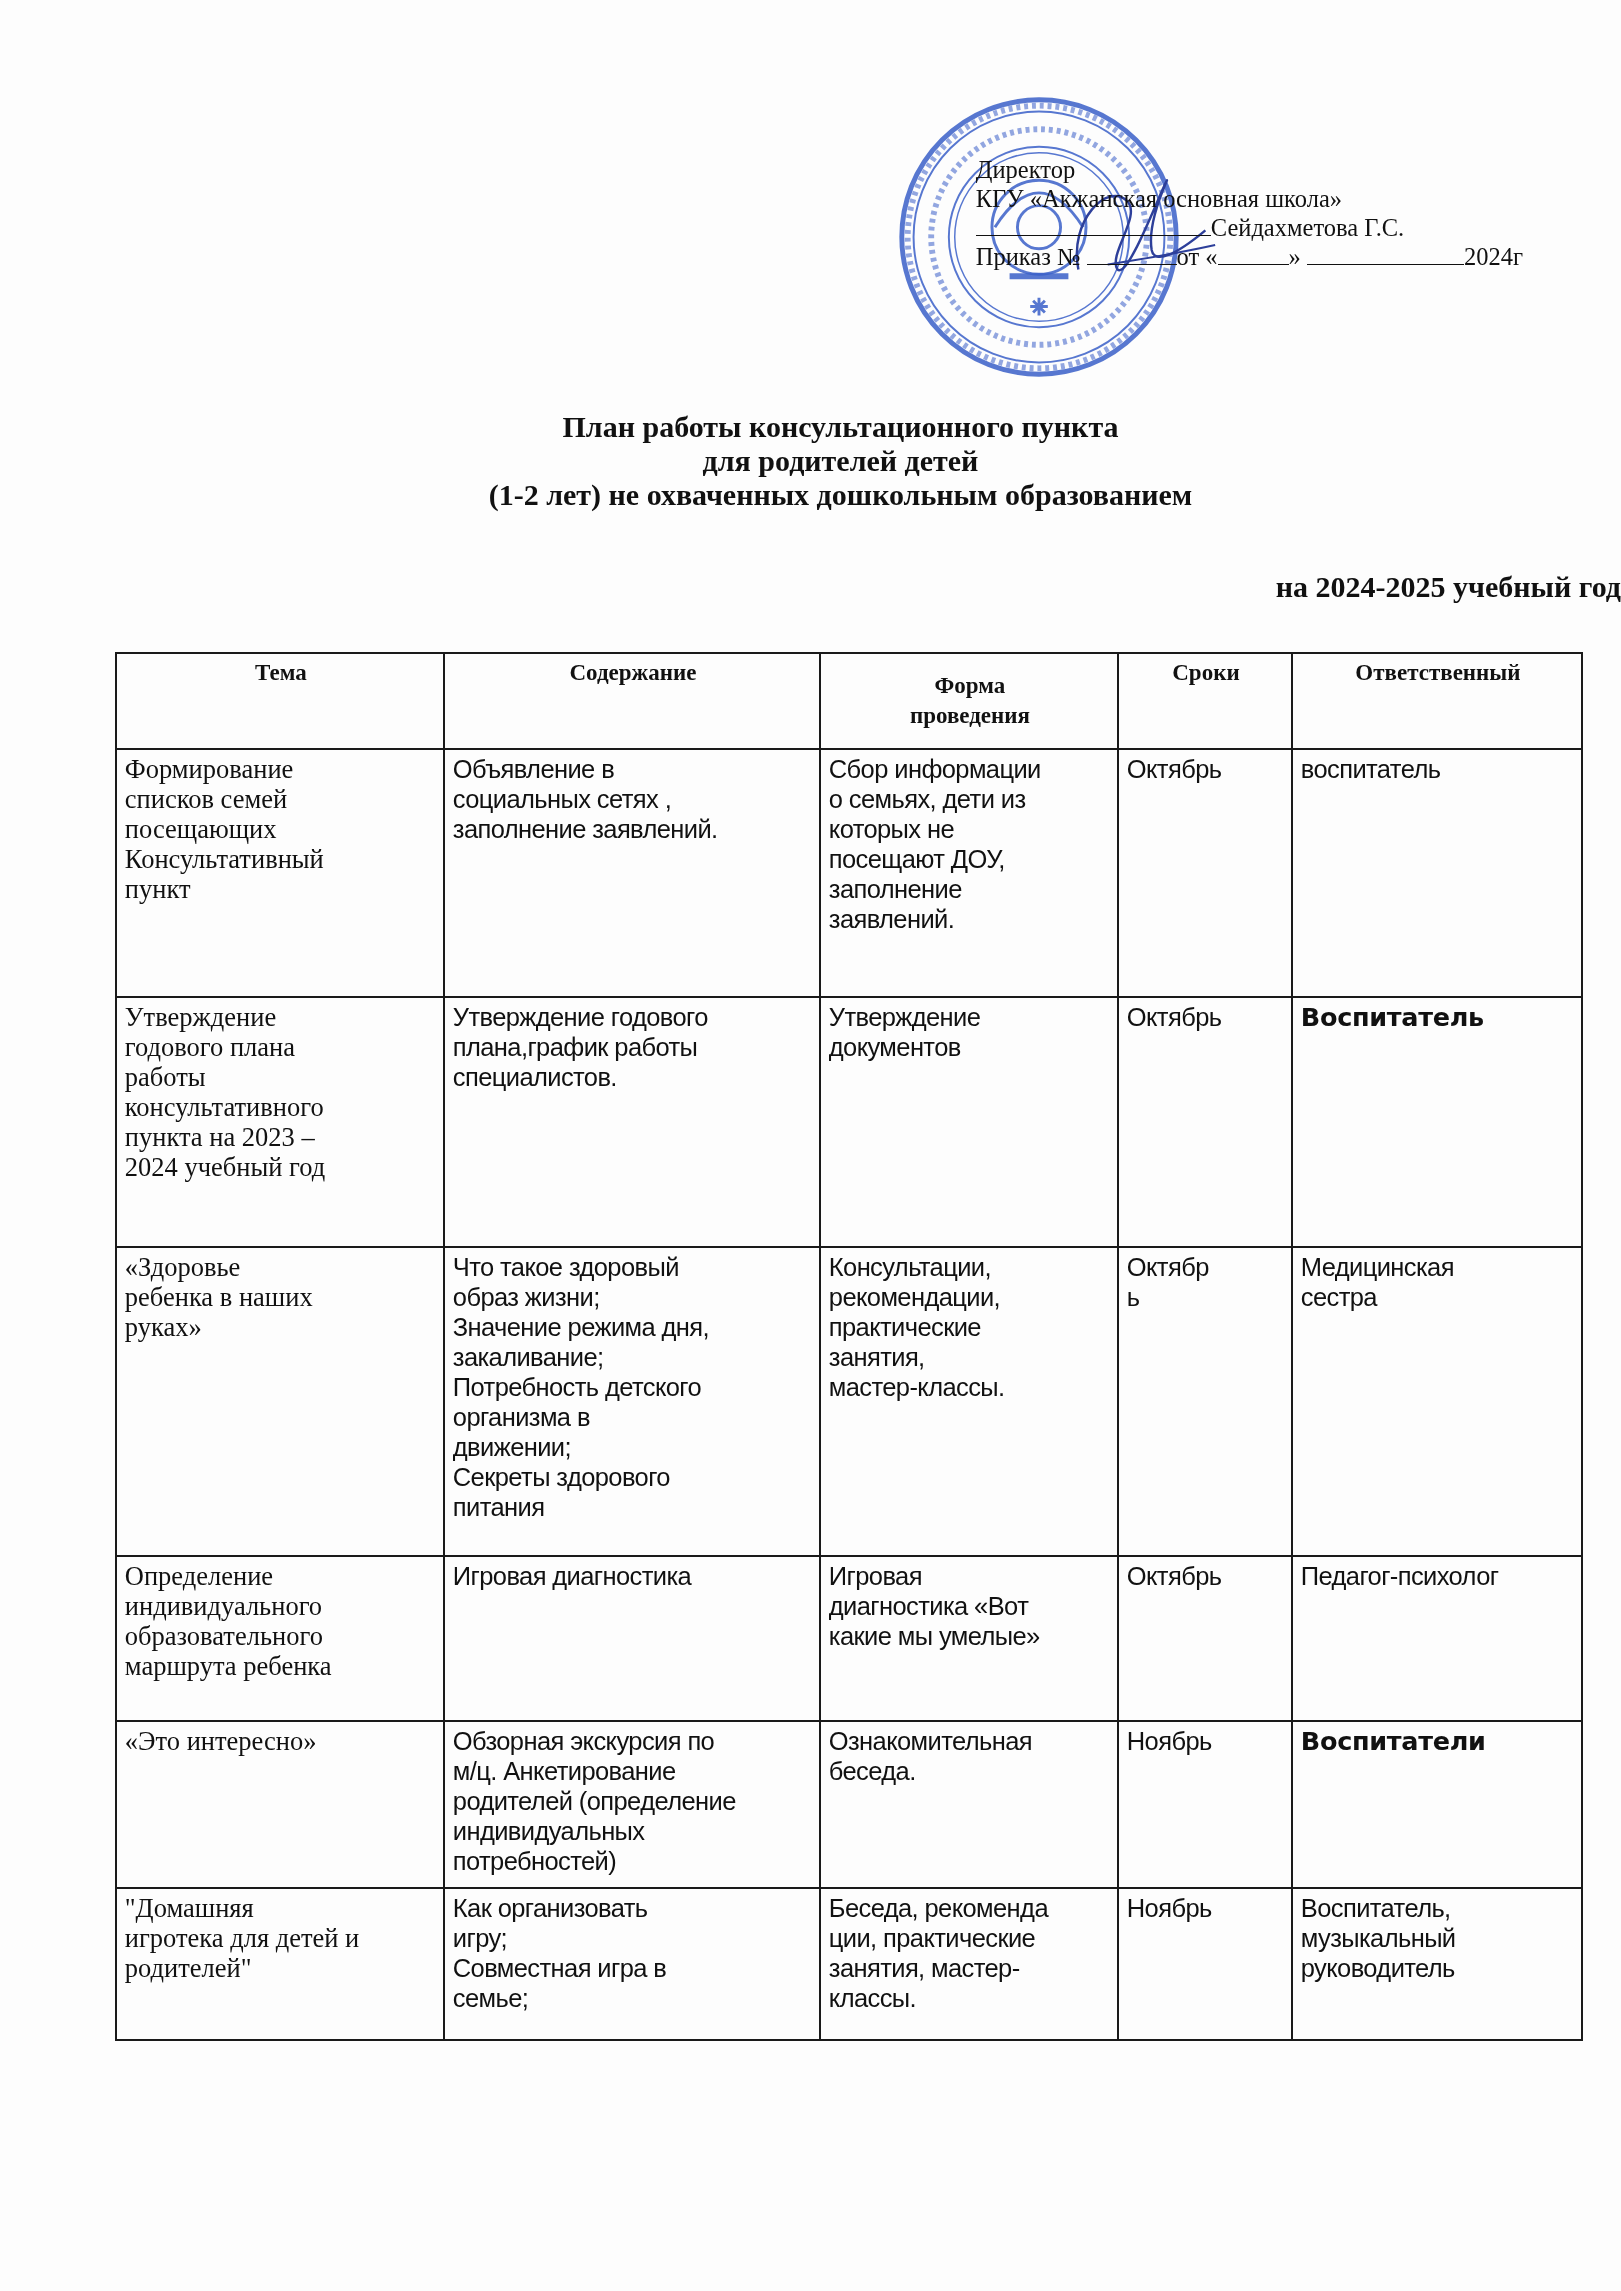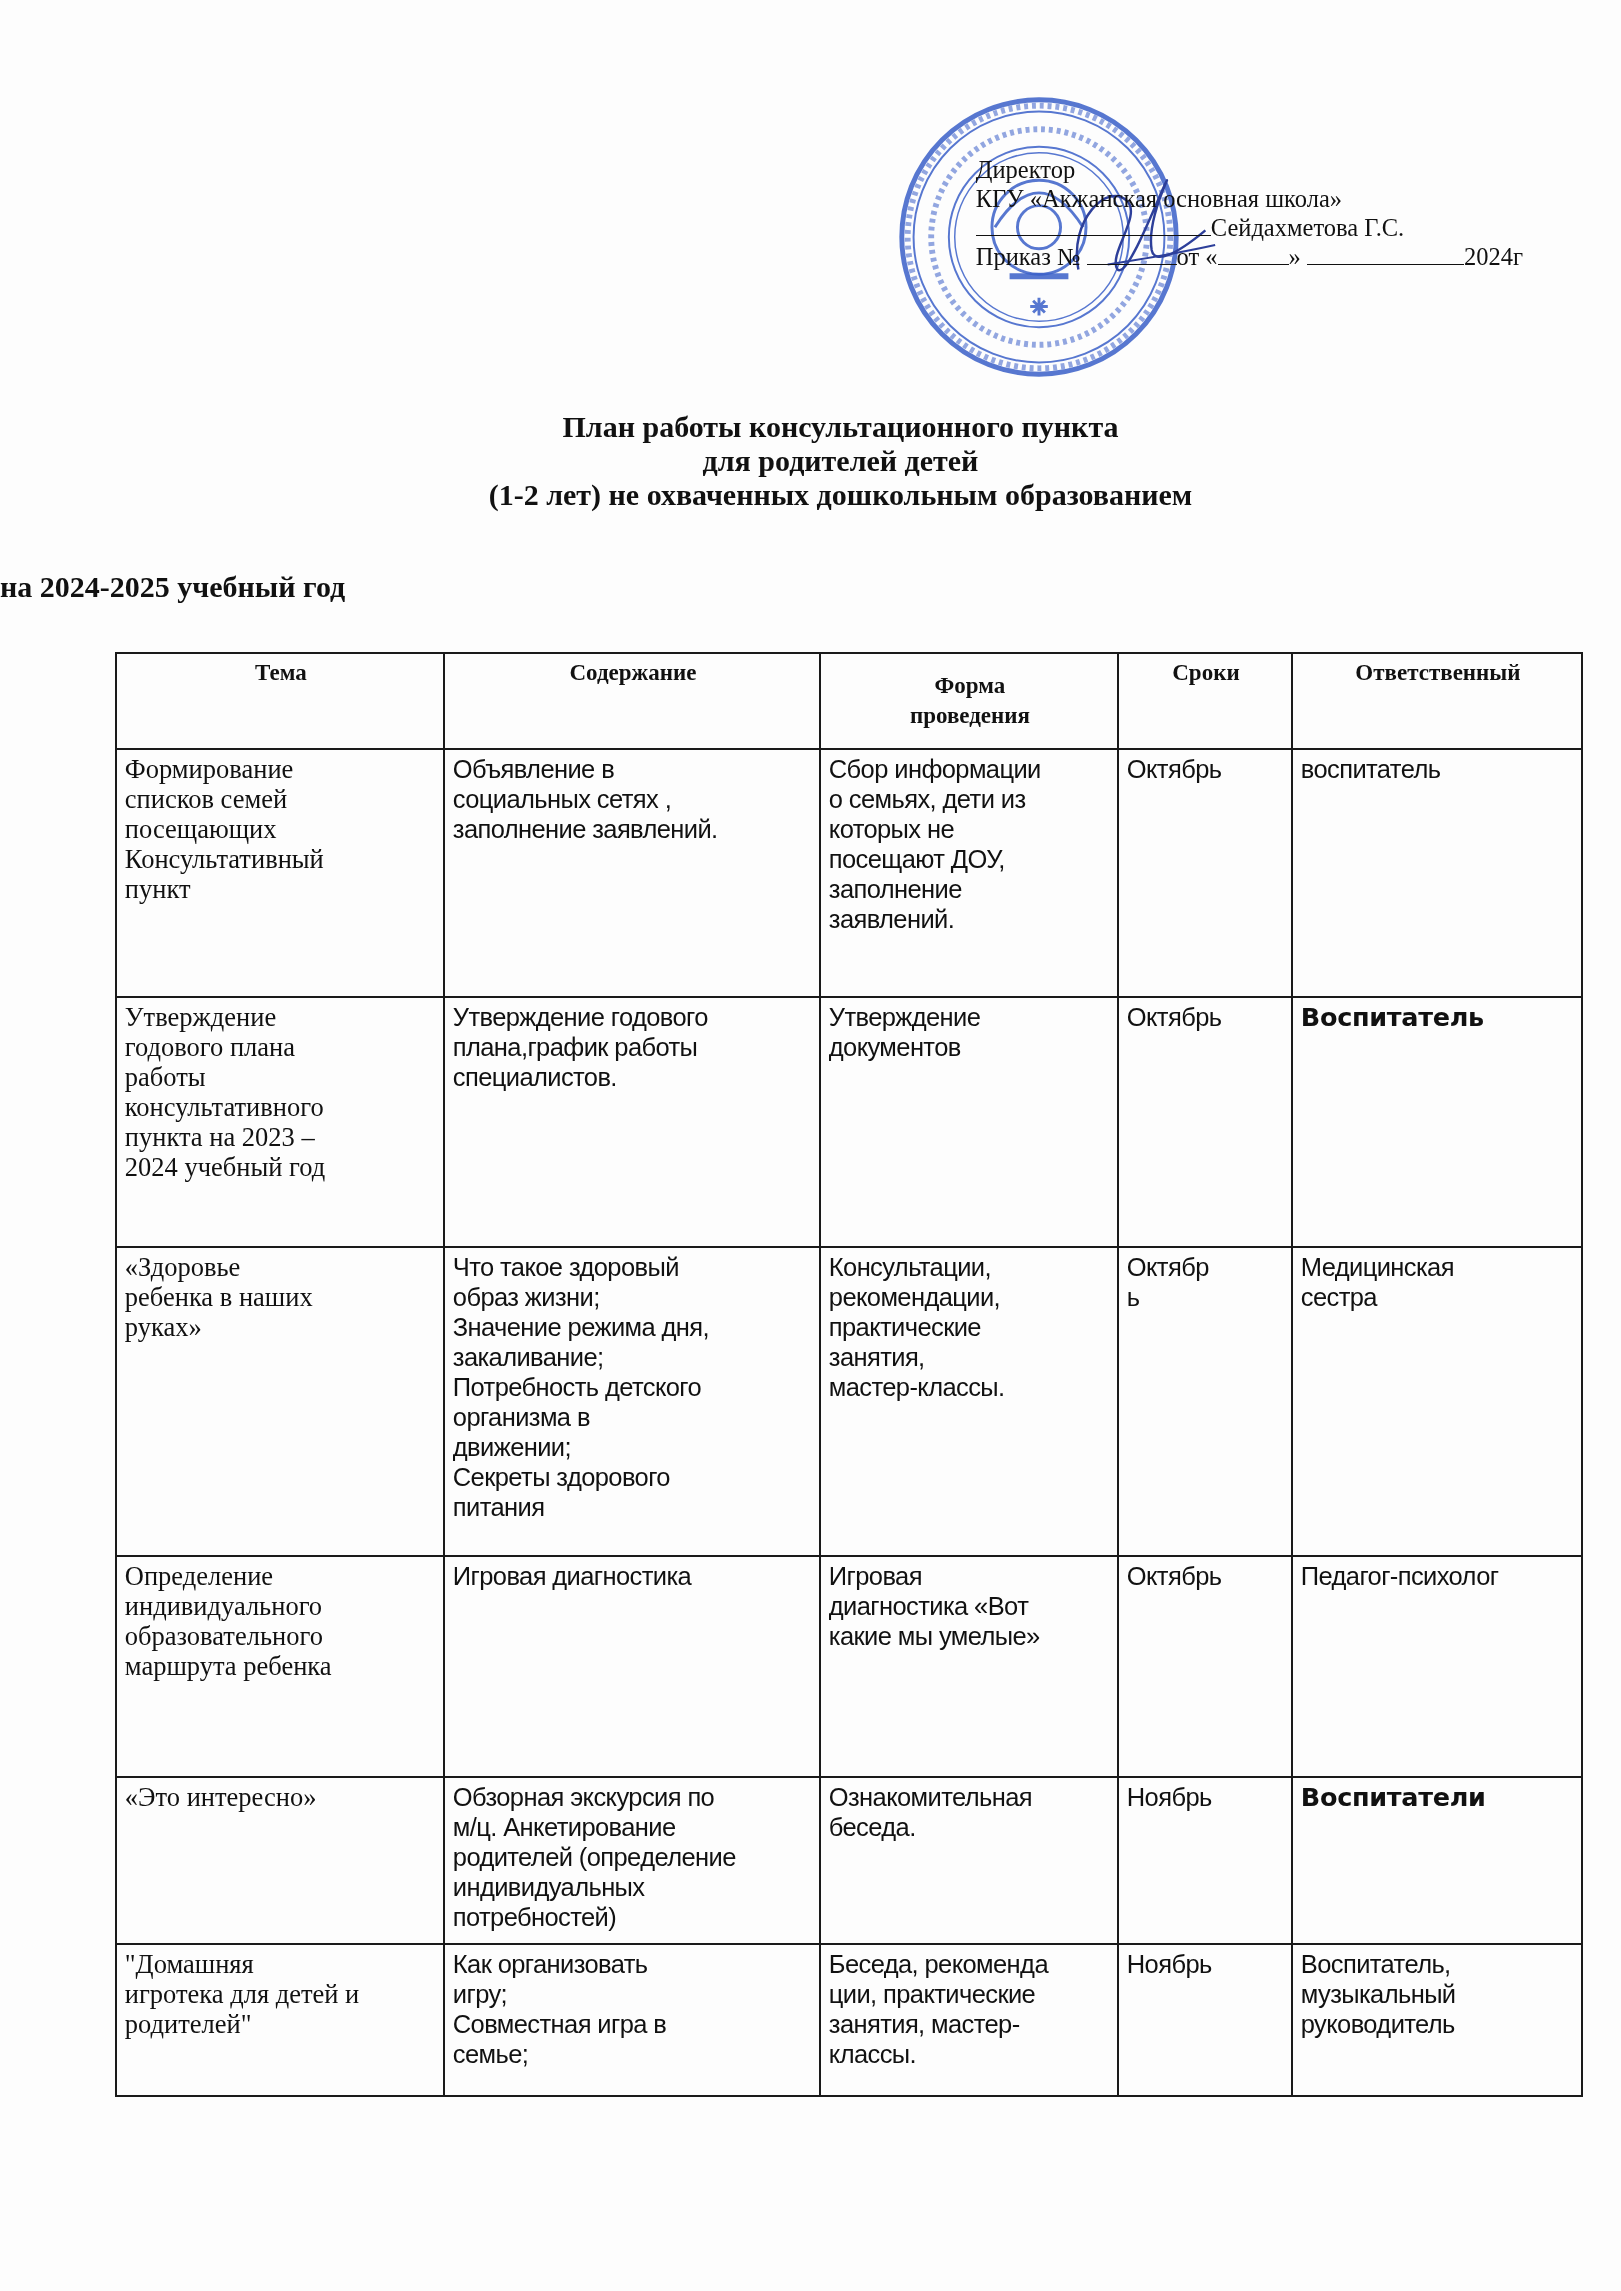--- a/index.html
+++ b/index.html
@@ -29,21 +29,21 @@
     position: absolute; left: 0; width: 1621px; top: 410px;
     text-align: center;
     font-weight: bold;
     font-size: 30px;
     line-height: 34px;
     margin-left: 30px;
   }
   .title .line { display: block; }
   .subtitle {
     position: absolute; left: 0; width: 1621px; top: 570px;
-    text-align: left; font-weight: bold; font-size: 30px;
+    text-align: right; font-weight: bold; font-size: 30px;
   }
   table.plan {
     position: absolute; left: 115px; top: 652px;
     width: 1467px;
     border-collapse: collapse;
     table-layout: fixed;
     font-size: 25.5px;
     line-height: 30px;
   }
   table.plan th, table.plan td {
@@ -209,21 +209,21 @@
         </td>
       <td class="narrow cond">
           <span class="ml">Октябр
 ь</span>
         </td>
       <td class="narrow cond">
           <span class="ml">Медицинская
 сестра</span>
         </td>
     </tr>
-    <tr style="height:221px">
+    <tr style="height:165px">
       <td class="tema">
           <span class="ml"> Определение
 индивидуального
 образовательного
 маршрута ребенка</span>
         </td>
       <td class="narrow cond">
           <span class="ml">Игровая диагностика</span>
         </td>
       <td class="narrow cond">

